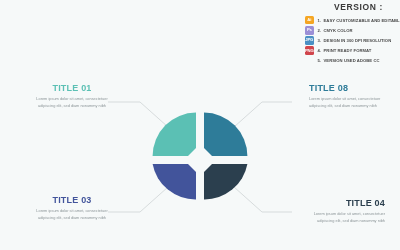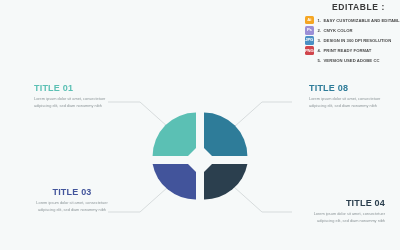--- a/index.html
+++ b/index.html
@@ -98,39 +98,39 @@
     letter-spacing: 0.2px;
     margin: 0 0 3px 0;
     line-height: 1;
   }
   .title-body {
     font-size: 3.9px;
     line-height: 1.75;
     color: #8d9699;
     margin: 0;
   }
-  #block-01 { left: 34px;  top: 84px; }
+  #block-01 { left: 34px;  top: 84px; text-align: center; }
   #block-02 { left: 309px; top: 84px; text-align: left; }
-  #block-03 { left: 34px;  top: 188px; text-align: center; }
+  #block-03 { left: 34px;  top: 196px; text-align: center; }
   #block-04 { left: 309px; top: 199px; text-align: right; }
 </style>
 </head>
 <body>
 
 <svg id="connectors" viewBox="0 0 400 250" xmlns="http://www.w3.org/2000/svg">
   <g fill="none" stroke="#c9cfd0" stroke-width="0.7">
     <path d="M108 102 L140 102 L168 127"></path>
     <path d="M292 102 L262 102 L234 127"></path>
     <path d="M108 212 L140 212 L168 187"></path>
     <path d="M292 212 L262 212 L234 187"></path>
   </g>
 </svg>
 
 <div id="features-panel">
-  <div id="features-heading">EDITABLE :</div>
+  <div id="features-heading">VERSION :</div>
 
   <div class="feature-row">
     <span class="feature-badge" style="background:#f5a623">Ai</span>
     <span class="feature-num">1.</span>
     <span class="feature-text">EASY CUSTOMIZABLE AND EDITABLE</span>
   </div>
 
   <div class="feature-row">
     <span class="feature-badge" style="background:#9b8fd6">Ps</span>
     <span class="feature-num">2.</span>

